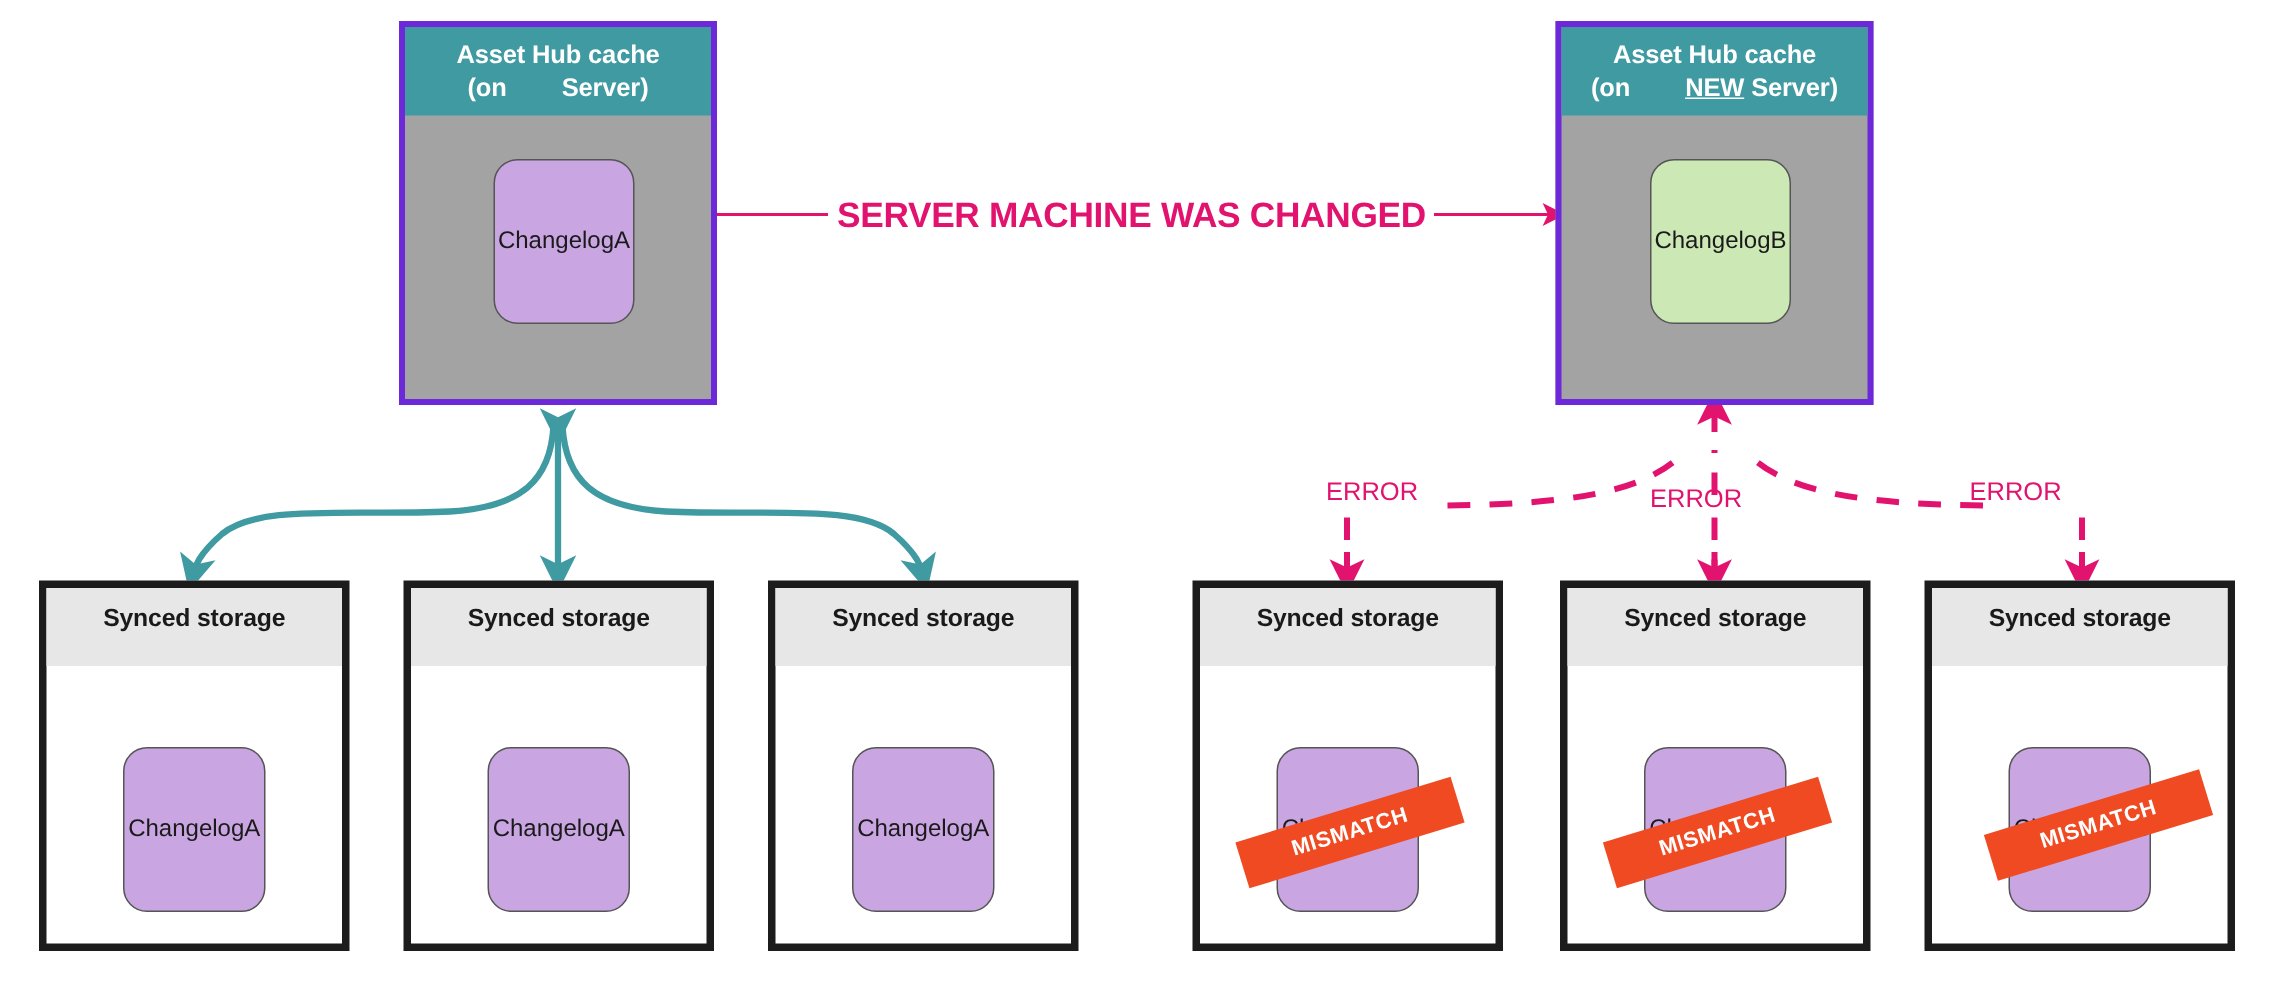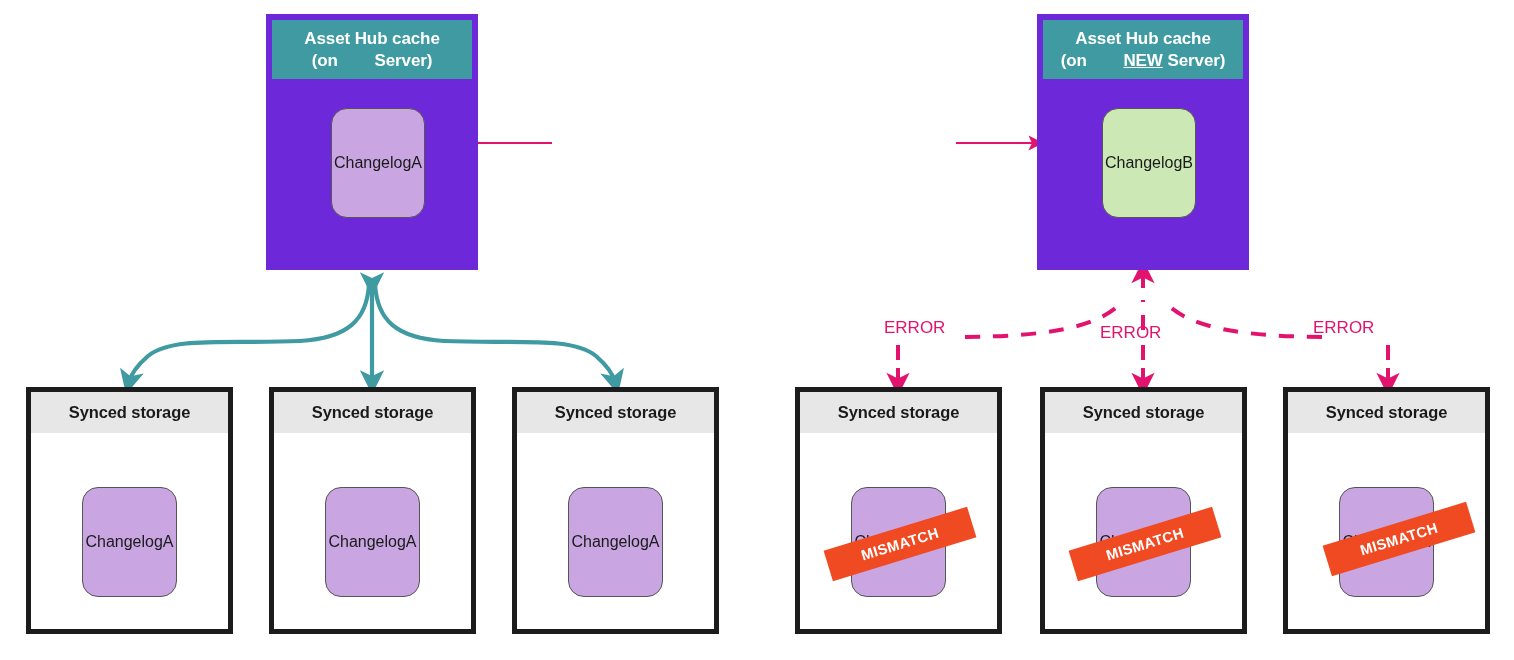--- a/index.html
+++ b/index.html
@@ -21,22 +21,22 @@
     top: 0;
     width: 1514px;
     height: 660px;
     pointer-events: none;
   }
 
   
   .hub-box {
     position: absolute;
     box-sizing: border-box;
-    border: 6px solid #6d28d9;
-    background: #6d28d9;
+    border: 4px solid #6d28d9;
+    background: #a3a3a3;
     z-index: 3;
   }
   .hub-header {
     box-sizing: border-box;
     width: 100%;
     height: 59px;
     background: #3f9aa2;
     color: #ffffff;
     font-weight: bold;
     font-size: 17px;
@@ -55,21 +55,21 @@
   .store-box {
     position: absolute;
     box-sizing: border-box;
     border: 5px solid #1c1c1c;
     background: #ffffff;
     z-index: 3;
   }
   .store-header {
     box-sizing: border-box;
     width: 100%;
-    height: 41px;
+    height: 52px;
     background: #e7e7e7;
     color: #1a1a1a;
     font-weight: bold;
     font-size: 16.5px;
     line-height: 41px;
     text-align: center;
     letter-spacing: -0.1px;
   }
   .store-body {
     position: relative;
@@ -202,20 +202,21 @@
       <span>(on </span><span class="underlined">NEW</span><span> Server)</span>
     </div>
     <div class="hub-body">
       <div class="changelog green" style="left:59px; top:29px; width:94px; height:110px;">
         <span>Changelog</span>
         <span>B</span>
       </div>
     </div>
   </div>
 
+  <div class="changed-label" style="left:558px; top:130px;">SERVER MACHINE WAS CHANGED</div>
 
   <div class="error-label" style="left:884px; top:318px;">ERROR</div>
   <div class="error-label" style="left:1100px; top:323px;">ERROR</div>
   <div class="error-label" style="left:1313px; top:318px;">ERROR</div>
 
   <div class="store-box" style="left:26px; top:387px; width:207px; height:247px;">
     <div class="store-header">Synced storage</div>
     <div class="store-body">
       <div class="changelog purple" style="left:51px; top:54px; width:95px; height:110px;">
         <span>Changelog</span>

